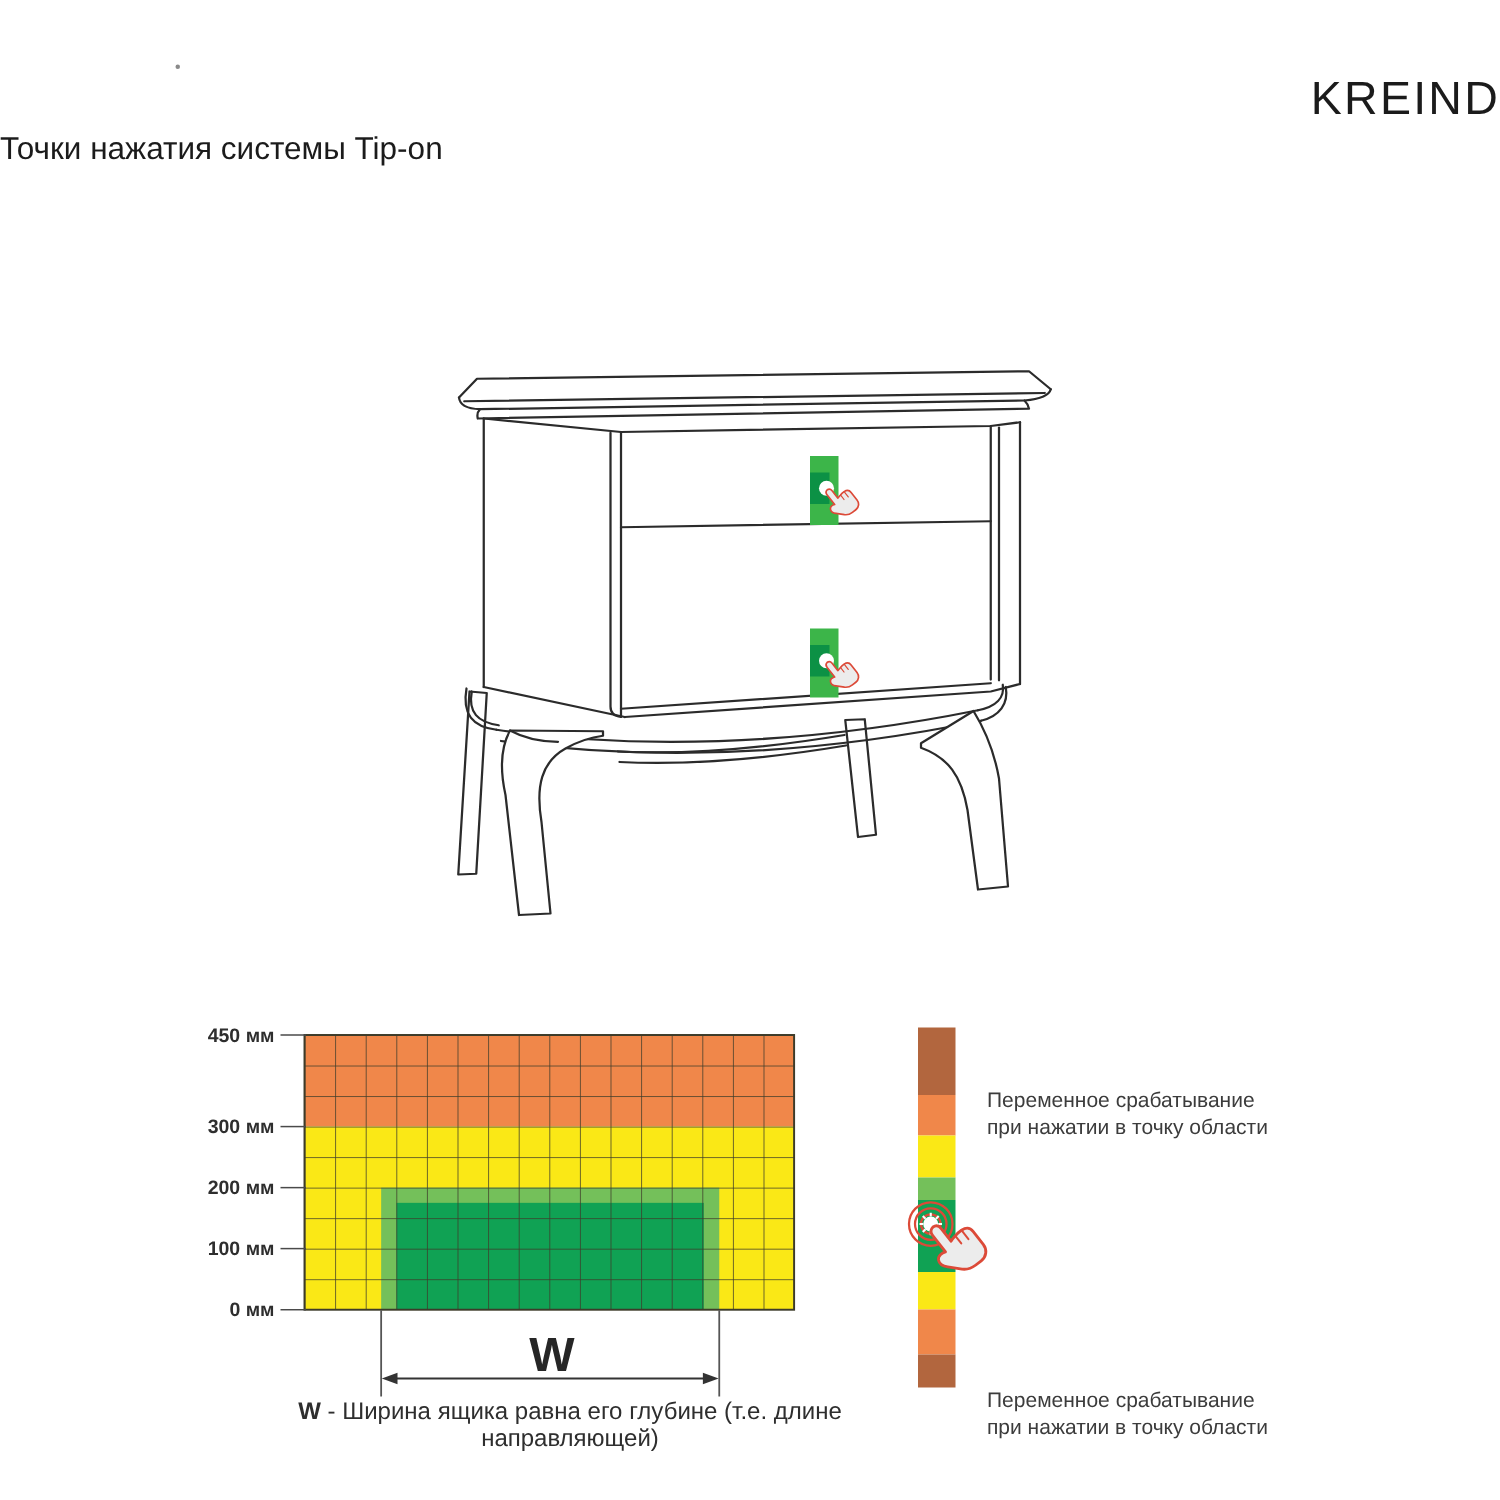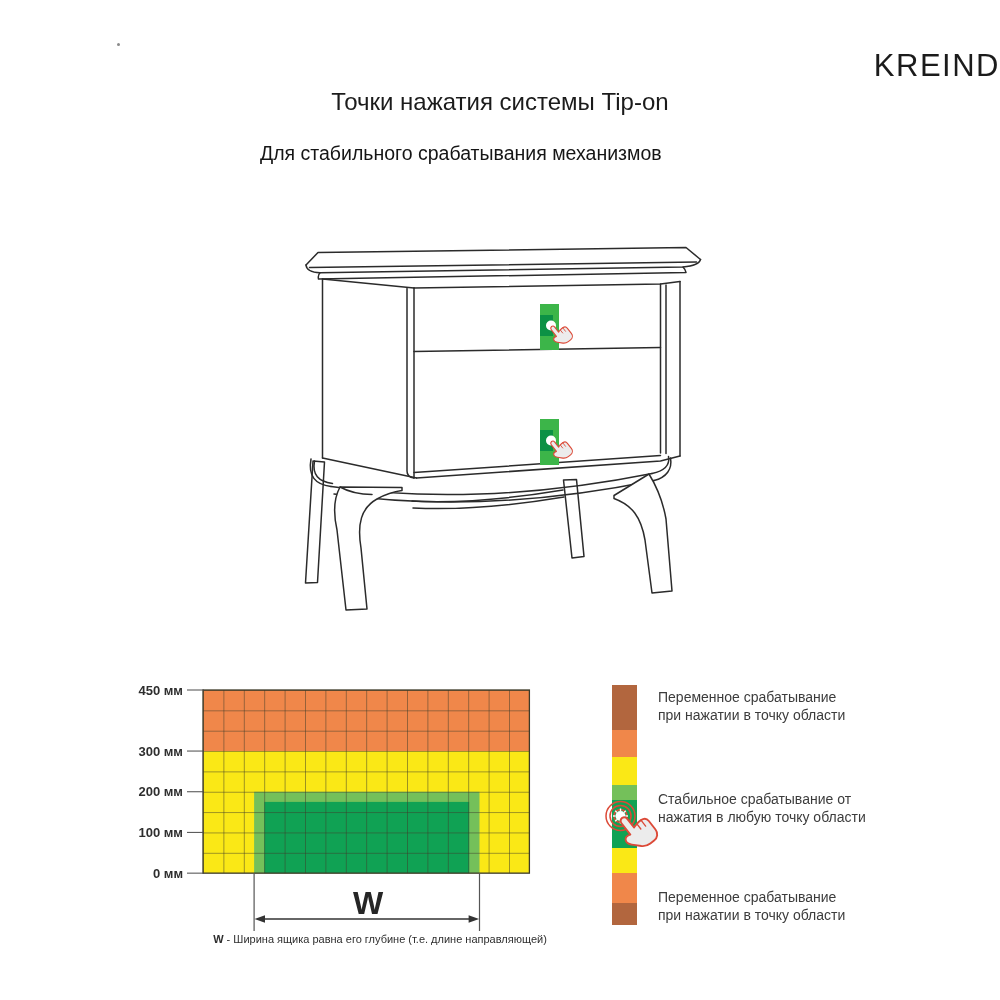--- a/index.html
+++ b/index.html
@@ -1,47 +1,46 @@
 <!DOCTYPE html>
 <html><head>
 <meta charset="utf-8">
 <style>
   html,body{margin:0;padding:0;background:#fff;}
   #page{position:relative;width:1000px;height:1000px;background:#ffffff;overflow:hidden;
         font-family:"Liberation Sans", sans-serif;color:#1d1d1d;}
   .abs{position:absolute;}
   #stray-dot{left:117px;top:43px;width:3px;height:3px;border-radius:50%;background:#8a8a8a;}
   #brand{left:0;top:48px;width:1000px;text-align:right;font-size:31px;letter-spacing:1.5px;color:#1b1b1b;}
-  #subtitle{left:0;top:88px;width:1000px;text-align:center;font-size:24px;color:#1b1b1b;}
+  #subtitle{left:0;top:88px;width:1000px;font-size:21px;color:#1b1b1b;}
   #intro{left:260px;top:139px;width:520px;font-size:19.5px;line-height:29px;color:#151515;}
   #furniture-svg{left:280px;top:240px;}
   #diagram-svg{left:0;top:660px;}
   .axis-label{font-size:13px;font-weight:bold;fill:#2e2e2e;}
   .w-label{font-size:32px;font-weight:bold;fill:#262626;}
-  .legend-text{position:absolute;left:658px;font-size:14px;line-height:17.5px;color:#3c3c3c;}
+  .legend-text{position:absolute;left:658px;font-size:14px;line-height:17.5px;color:#3c3c3c;margin-top:36px;}
   #legend-text-1{top:689px;}
   #legend-text-2{top:791px;}
   #legend-text-3{top:889px;}
-  #footnote{left:145px;top:933px;width:470px;text-align:center;font-size:11px;color:#2e2e2e;}
+  #footnote{left:145px;top:933px;width:470px;text-align:center;font-size:16px;color:#2e2e2e;}
   #footnote b{font-weight:bold;}
   .lineart{stroke:#2b2b2b;stroke-width:1.5;fill:none;stroke-linecap:round;stroke-linejoin:round;}
   .lineart-fill{stroke:#2b2b2b;stroke-width:1.5;fill:#ffffff;stroke-linecap:round;stroke-linejoin:round;}
 </style>
 </head>
 <body>
 
 <div id="page">
 
   <div id="stray-dot" class="abs"></div>
 
   <div id="brand" class="abs">KREIND</div>
   <div id="subtitle" class="abs">Точки нажатия системы Tip-on</div>
 
   <div id="intro" class="abs">
-    <div>Для стабильного срабатывания механизмов</div>
   </div>
 
   <svg id="furniture-svg" class="abs" width="440" height="395" viewBox="280 240 440 395">
     <defs>
       <g id="hand-icon">
         <path d="M0,0 C-1.7,0.2 -2.7,1.3 -2.7,3.1 L-2.7,13.5 C-4.4,12.8 -6.9,12.7 -7.9,14.5
                  C-8.8,16.2 -8.1,18.2 -6.4,20 L-1.5,25.2 C0.2,26.9 2.5,27.8 4.9,27.8 L8.5,27.8
                  C11.8,27.8 14.3,25.3 14.3,22 L14.3,14 C14.3,11.5 12.6,10.1 10.1,9.9
                  C8.8,9.8 7.4,9.9 6,10.2 C4.8,10.4 3.5,10.7 2.7,11 L2.7,3.1 C2.7,1.3 1.7,0.1 0,0 Z" fill="#ECECEC" stroke="#DC4A38" stroke-width="1.4" stroke-linejoin="round"></path>
         <path d="M6,10.2 L6,15 M10.1,9.9 L10.1,15.5" stroke="#DC4A38" stroke-width="1" fill="none" stroke-linecap="round"></path>
@@ -168,24 +167,20 @@
         <line x1="624" y1="812.5" x2="625.8" y2="810.7"></line>
       </g>
       <use href="#hand-icon" transform="translate(622,818) rotate(-38) scale(1.35)"></use>
     </g>
   </svg>
 
   <div id="legend-text-1" class="legend-text">
     <div>Переменное срабатывание</div>
     <div>при нажатии в точку области</div>
   </div>
-  <div id="legend-text-2" class="legend-text">
-    <div>Стабильное срабатывание от</div>
-    <div>нажатия в любую точку области</div>
-  </div>
   <div id="legend-text-3" class="legend-text">
     <div>Переменное срабатывание</div>
     <div>при нажатии в точку области</div>
   </div>
 
   <div id="footnote" class="abs">
     <b>W</b><span> - Ширина ящика равна его глубине (т.е. длине направляющей)</span>
   </div>
 
 </div>

